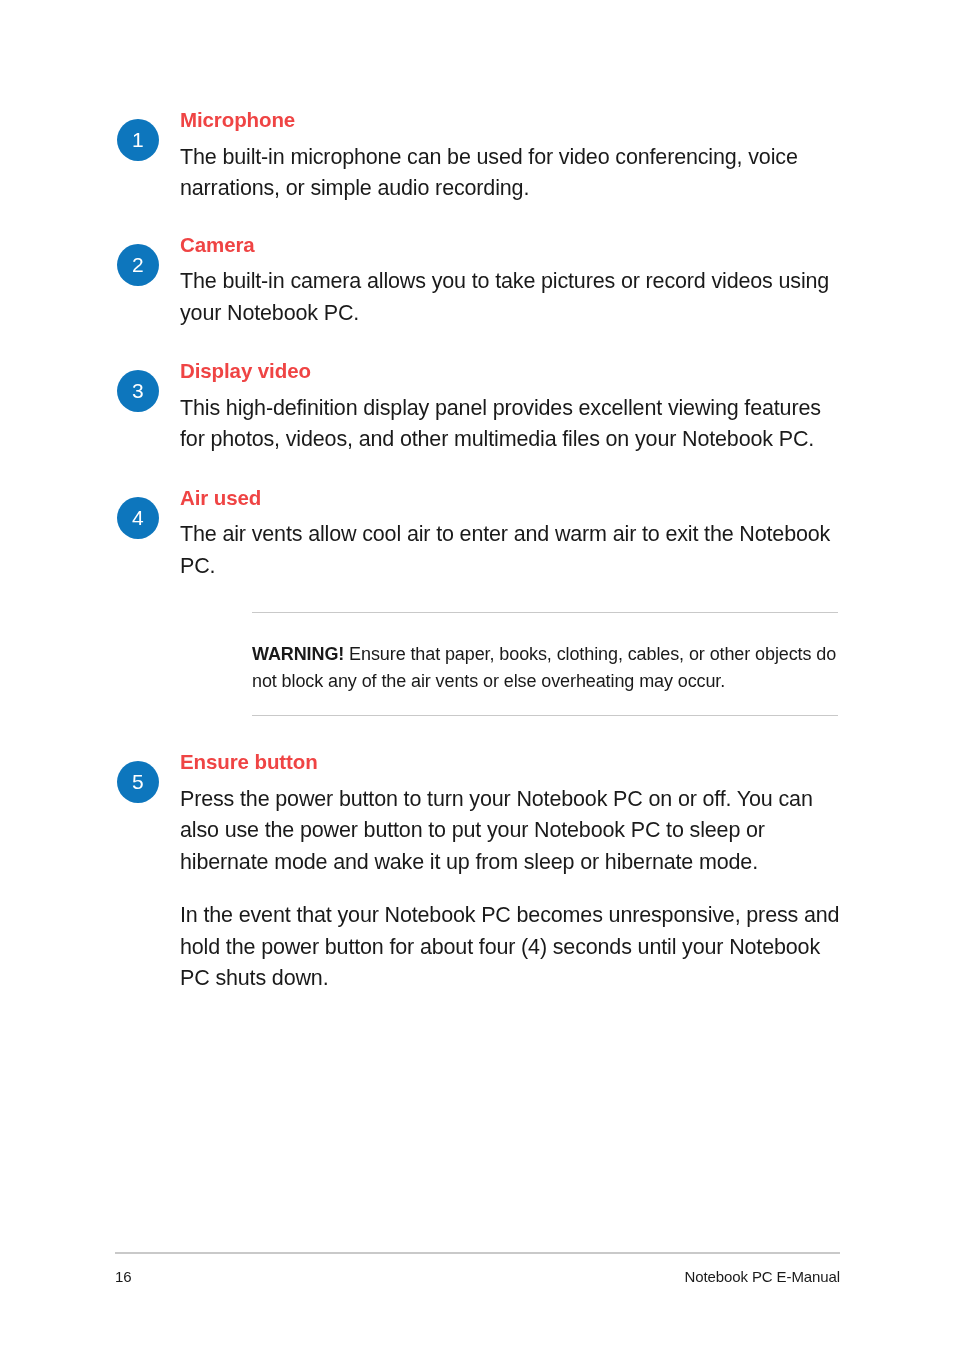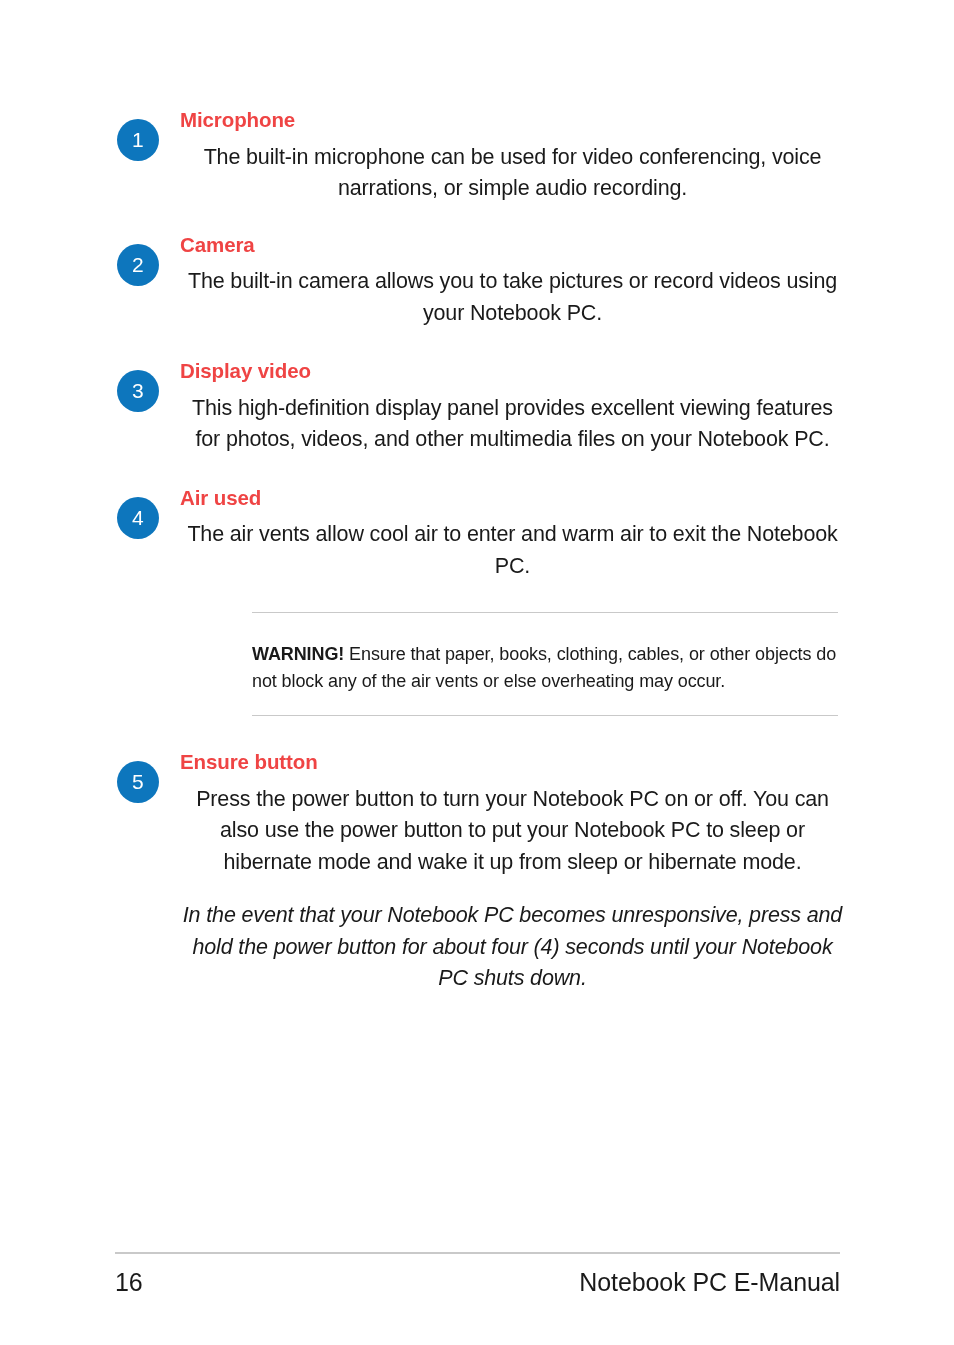--- a/index.html
+++ b/index.html
@@ -65,25 +65,23 @@
     margin: 0 0 9px 0;
     letter-spacing: -0.1px;
   }
 
   .item-body {
     font-size: 21.5px;
     line-height: 31.5px;
     color: #1a1a1a;
     margin: 0 0 0 0;
     letter-spacing: -0.15px;
-    text-align: center;
   }
   .item-body + .item-body {
     margin-top: 22px;
-    font-style: italic;
   }
 
   
   .item.item-1 { margin-bottom: 28px; }
   .item.item-2 { margin-bottom: 30px; }
   .item.item-3 { margin-bottom: 30px; }
   .item.item-4 { margin-bottom: 16px; }
   .item.item-5 { margin-bottom: 0; }
 
   
@@ -120,21 +118,21 @@
   .footer-rule {
     width: 100%;
     height: 2px;
     background: #c9c9c9;
   }
   .footer-row {
     display: flex;
     justify-content: space-between;
     align-items: baseline;
     margin-top: 14px;
-    font-size: 25px;
+    font-size: 15px;
     color: #1a1a1a;
     letter-spacing: -0.1px;
     text-align: center;
   }
   .footer-left { }
   .footer-right { }
 </style>
 </head>
 <body>
 

